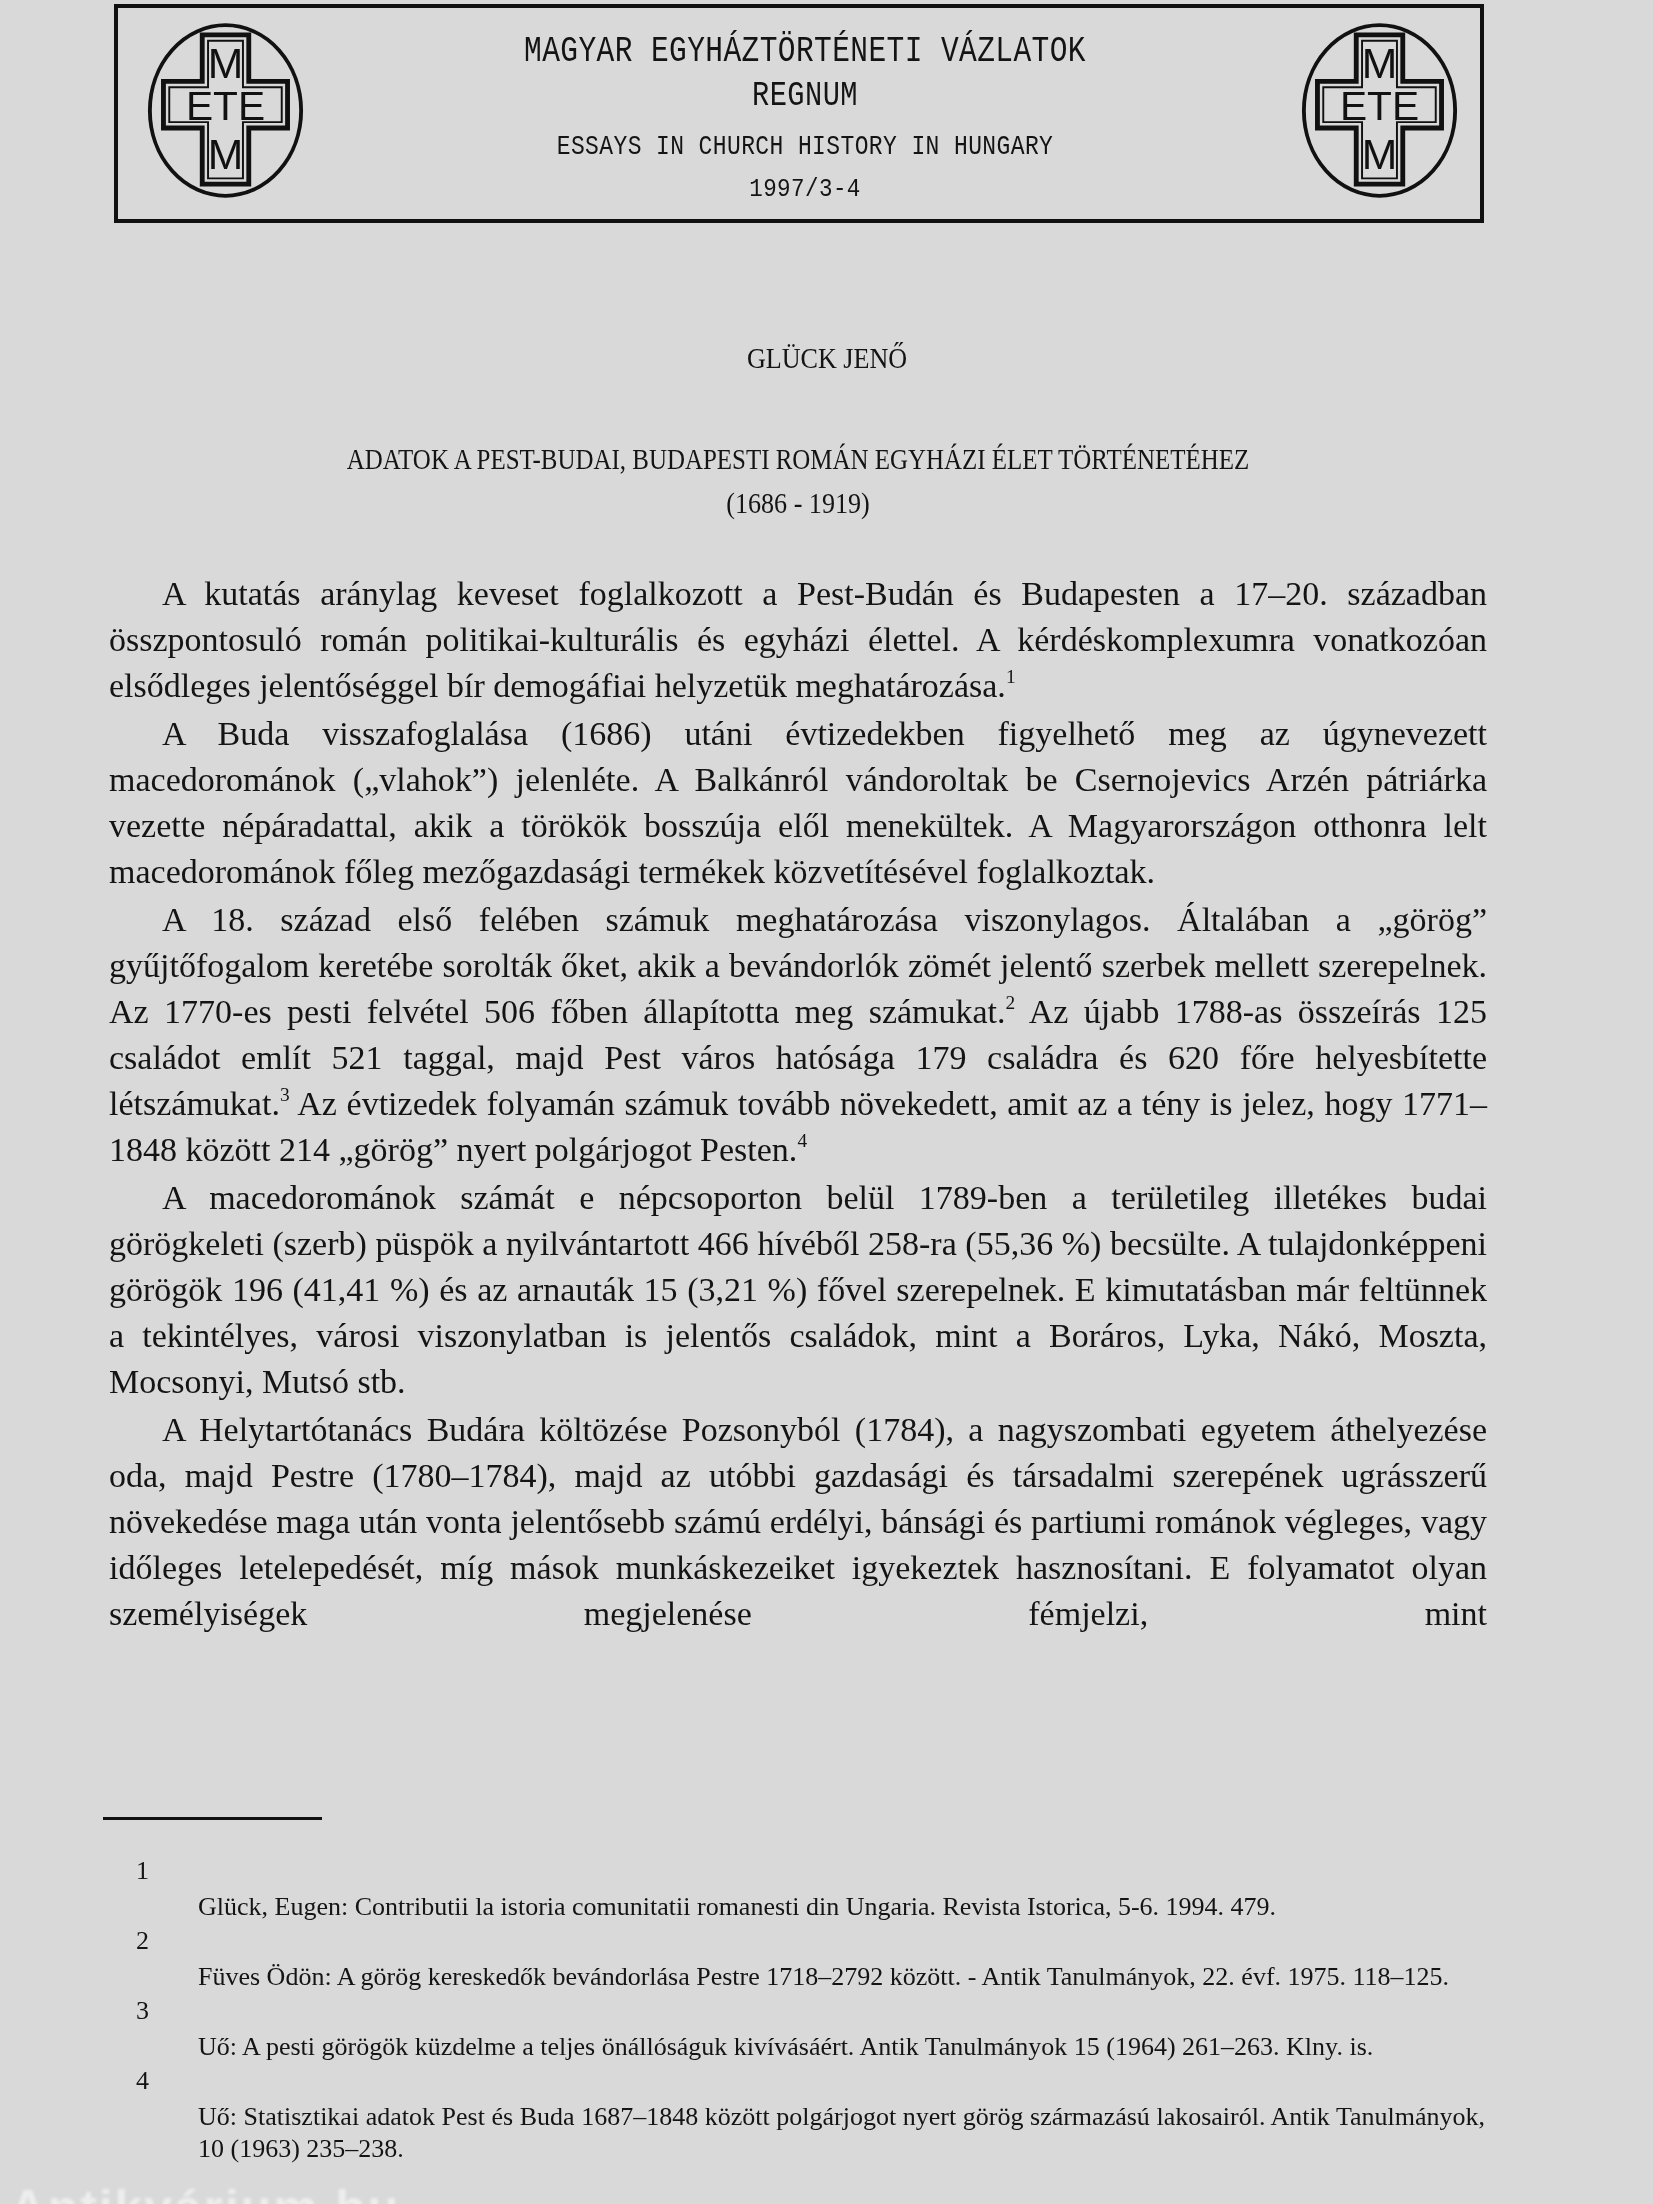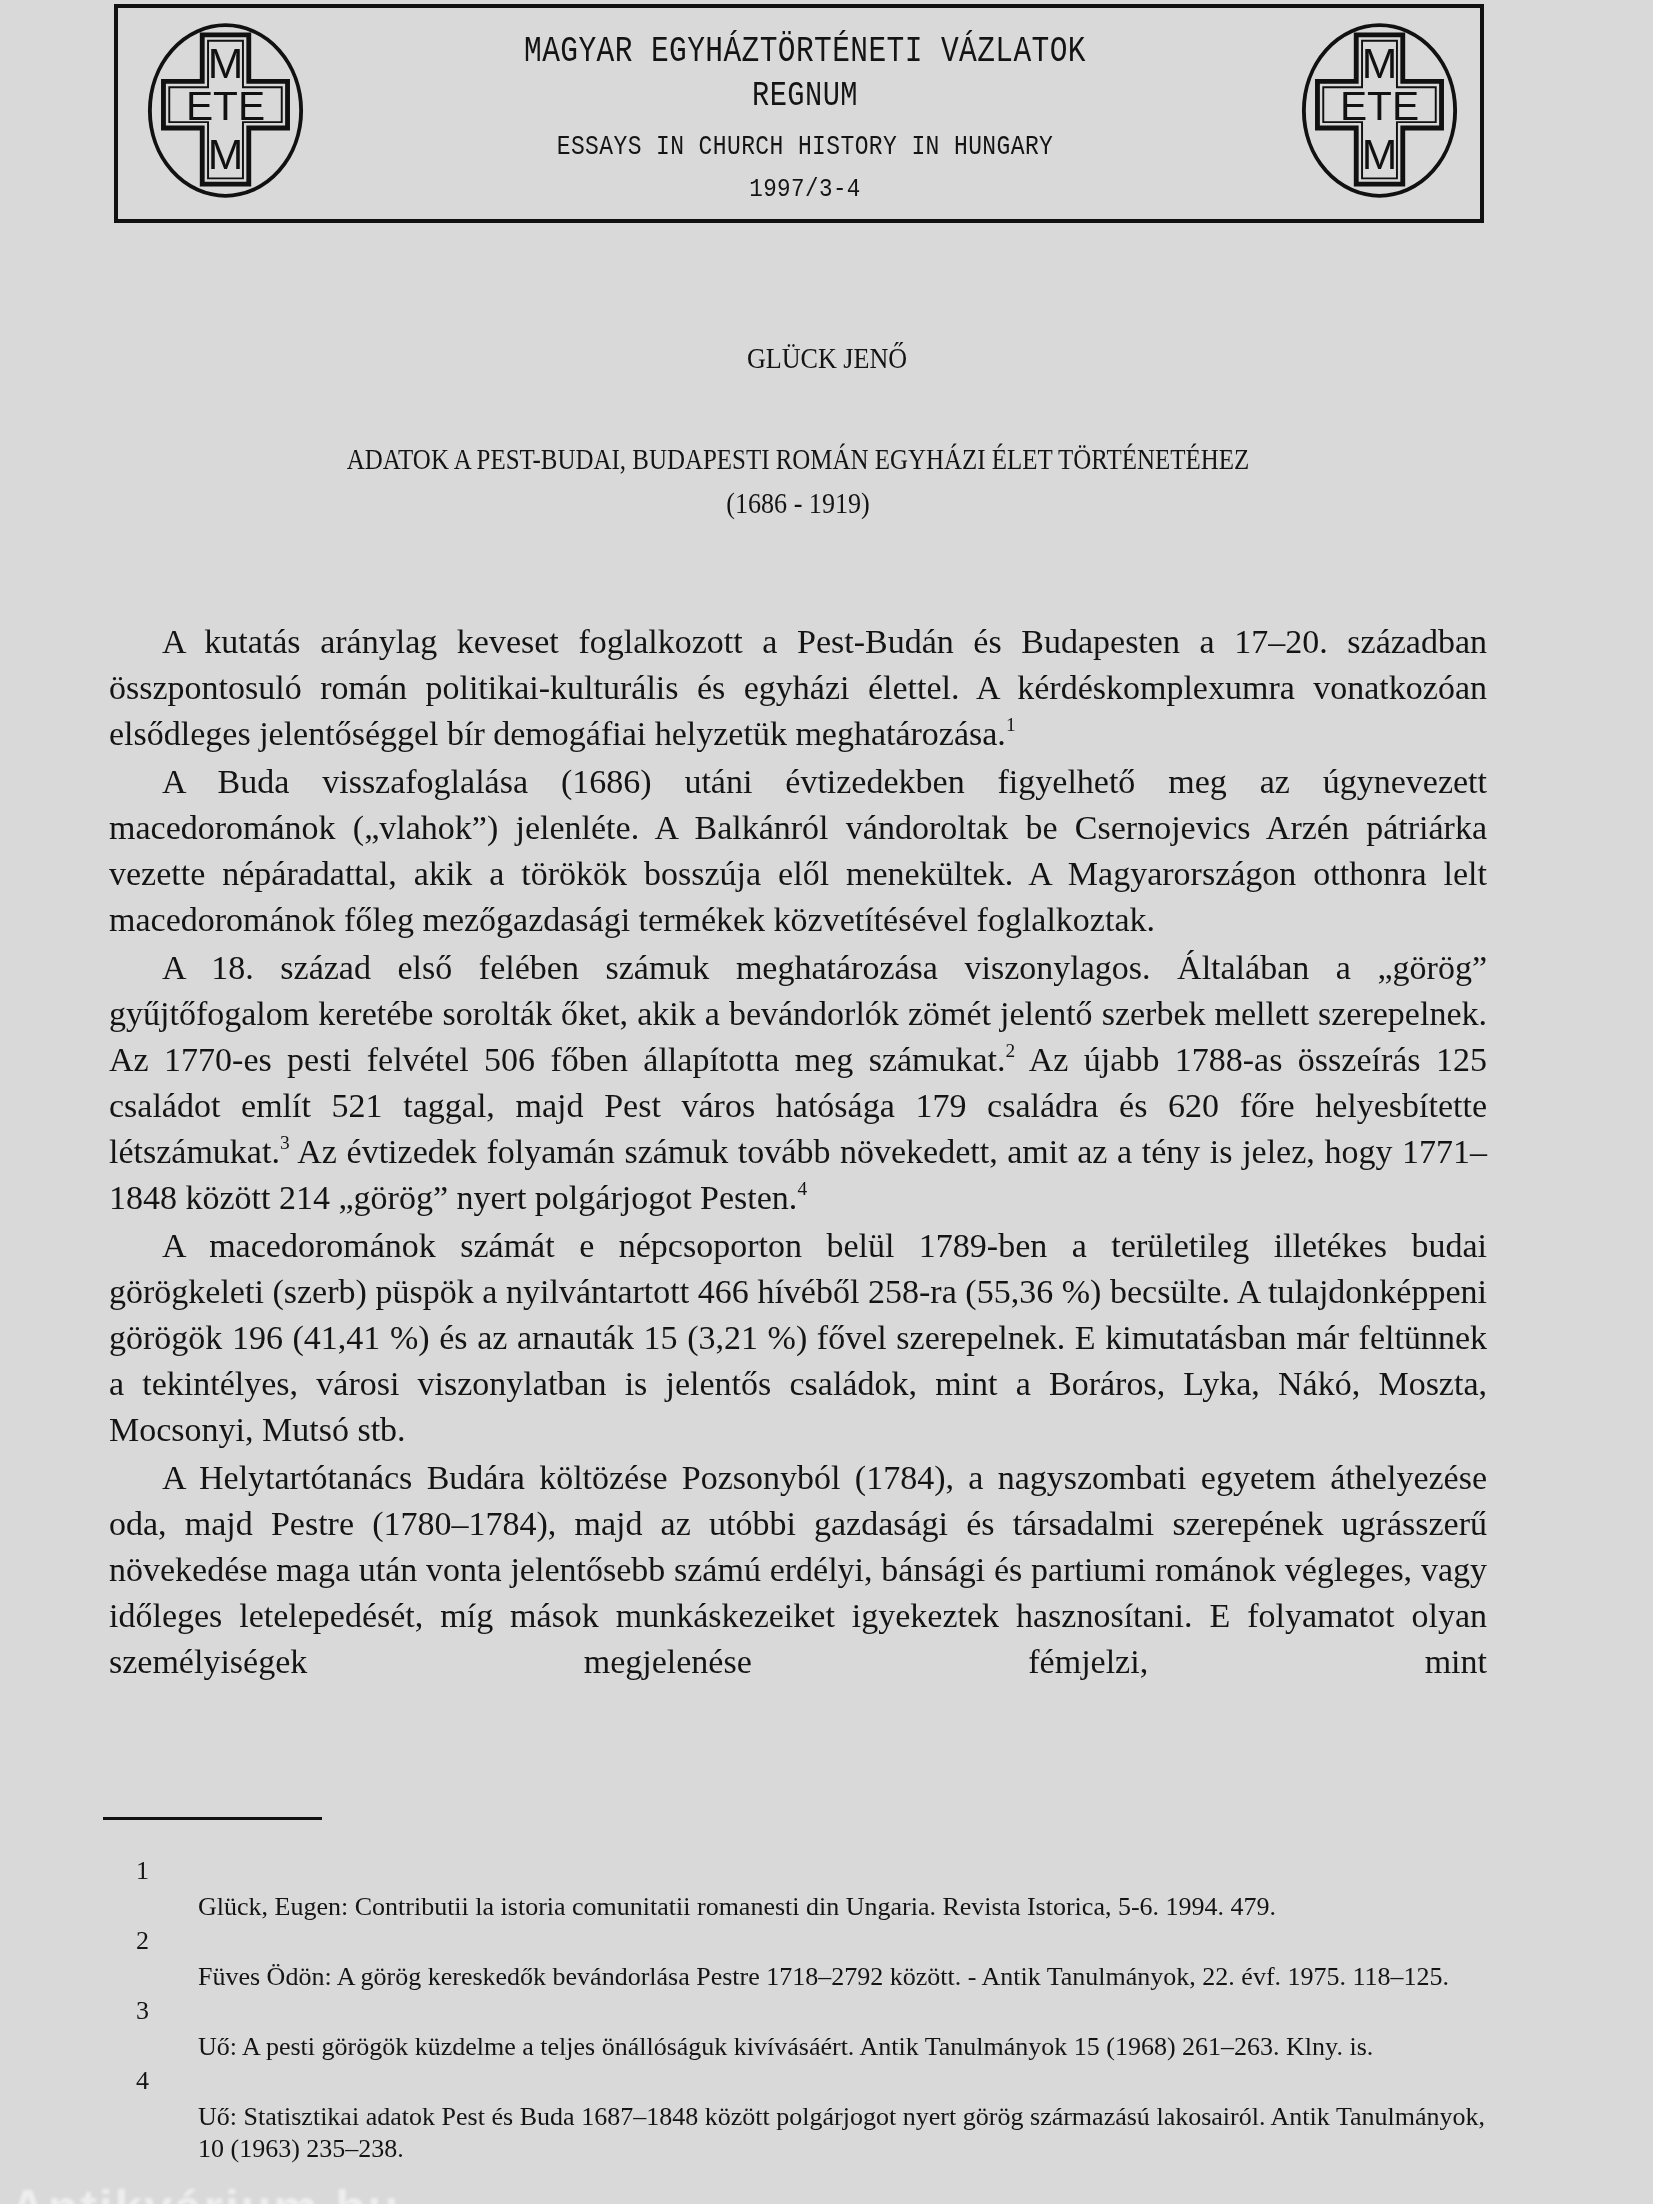--- a/index.html
+++ b/index.html
@@ -35,21 +35,20 @@
     position:absolute; top:437px; left:109px; width:1378px; text-align:center;
     font-family:"Liberation Serif", serif; font-size:29px; line-height:44px;
   }
   .title .t1 { display:block; transform:scaleX(0.86); white-space:nowrap; }
   .title .t2 { display:block; transform:scaleX(0.9); }
 
   .body {
     position:absolute; top:571px; left:109px; width:1378px;
     font-family:"Liberation Serif", serif; font-size:34px; line-height:46px;
     text-align:justify;
-    margin-top:48px;
   }
   .body p { margin:0 0 1.9px 0; text-indent:53px; }
   .body sup { font-size:19.4px; vertical-align:13.6px; line-height:0; }
 
   .footnote-rule {
     position:absolute; left:103px; top:1817px; width:219px; height:2.9px; background:#111;
   }
   .footnotes {
     position:absolute; top:1855px; left:136px; width:1349px;
     font-family:"Liberation Serif", serif; font-size:26px; line-height:32px;
@@ -115,21 +114,21 @@
   <div class="fn">
     <span class="fn-num">1</span>
     <span class="fn-text">Glück, Eugen: Contributii la istoria comunitatii romanesti din Ungaria. Revista Istorica, 5-6. 1994. 479.</span>
   </div>
   <div class="fn">
     <span class="fn-num">2</span>
     <span class="fn-text">Füves Ödön: A görög kereskedők bevándorlása Pestre 1718–2792 között. - Antik Tanulmányok, 22. évf. 1975. 118–125.</span>
   </div>
   <div class="fn">
     <span class="fn-num">3</span>
-    <span class="fn-text">Uő: A pesti görögök küzdelme a teljes önállóságuk kivívásáért. Antik Tanulmányok 15 (1968) 261–263. Klny. is.</span>
+    <span class="fn-text">Uő: A pesti görögök küzdelme a teljes önállóságuk kivívásáért. Antik Tanulmányok 15 (1964) 261–263. Klny. is.</span>
   </div>
   <div class="fn">
     <span class="fn-num">4</span>
     <span class="fn-text">Uő: Statisztikai adatok Pest és Buda 1687–1848 között polgárjogot nyert görög származású lakosairól. Antik Tanulmányok, 10 (1963) 235–238.</span>
   </div>
 </div>
 
 <div class="watermark">Antikvárium.hu</div>
 
 

